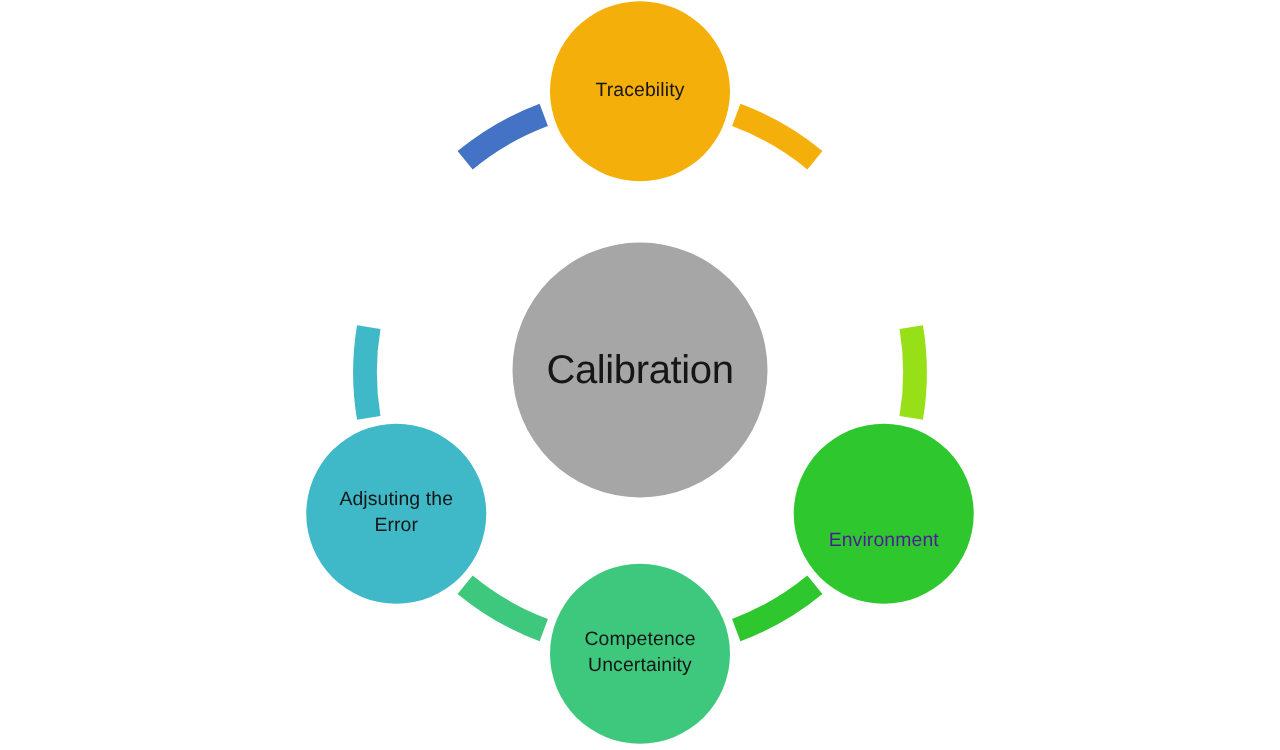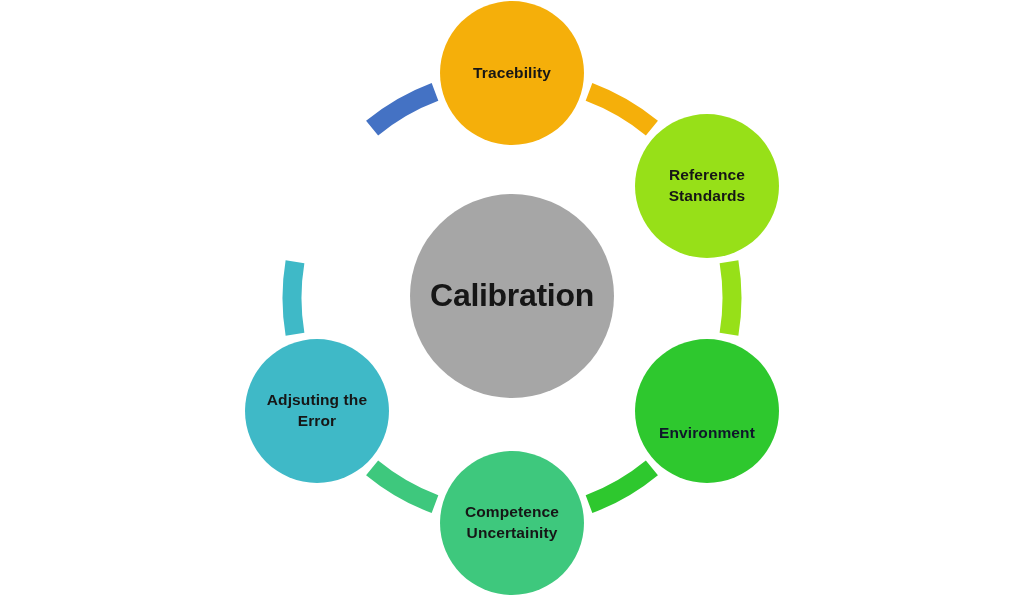--- a/index.html
+++ b/index.html
@@ -28,21 +28,21 @@
   }
   .node.satellite {
     width: 144px;
     height: 144px;
   }
   .node.center-node {
     width: 204px;
     height: 204px;
   }
   .label {
-    font-weight: bold;
+    font-weight: normal;
     white-space: pre-line;
     font-size: 15.5px;
     line-height: 1.35;
     letter-spacing: 0.1px;
   }
   .center-label {
     font-size: 32px;
     letter-spacing: -0.3px;
   }
   
@@ -69,27 +69,23 @@
   </svg>
 
   <div class="node center-node pos-center" style="background: rgb(166, 166, 166);">
     <span class="label center-label" style="color: rgb(22, 22, 22);">Calibration</span>
   </div>
 
   <div class="node satellite pos-top" style="background: rgb(245, 175, 10);">
     <span class="label" style="color: rgb(22, 22, 22);">Tracebility</span>
   </div>
 
-  <div class="node satellite pos-top-right" style="background: rgb(151, 224, 24);">
-    <span class="label" style="color: rgb(22, 22, 22);">Reference
-Standards</span>
-  </div>
 
   <div class="node satellite pos-bottom-right" style="background: rgb(46, 200, 46);">
-    <span class="label" style="color: #0f172a; margin-top: 44px;">Environment</span>
+    <span class="label" style="color: #4c1d95; margin-top: 44px;">Environment</span>
   </div>
 
   <div class="node satellite pos-bottom" style="background: rgb(62, 200, 125);">
     <span class="label" style="color: rgb(22, 22, 22);">Competence
 Uncertainity</span>
   </div>
 
   <div class="node satellite pos-bottom-left" style="background: rgb(63, 185, 199);">
     <span class="label" style="color: rgb(22, 22, 22);">Adjsuting the
 Error</span>

